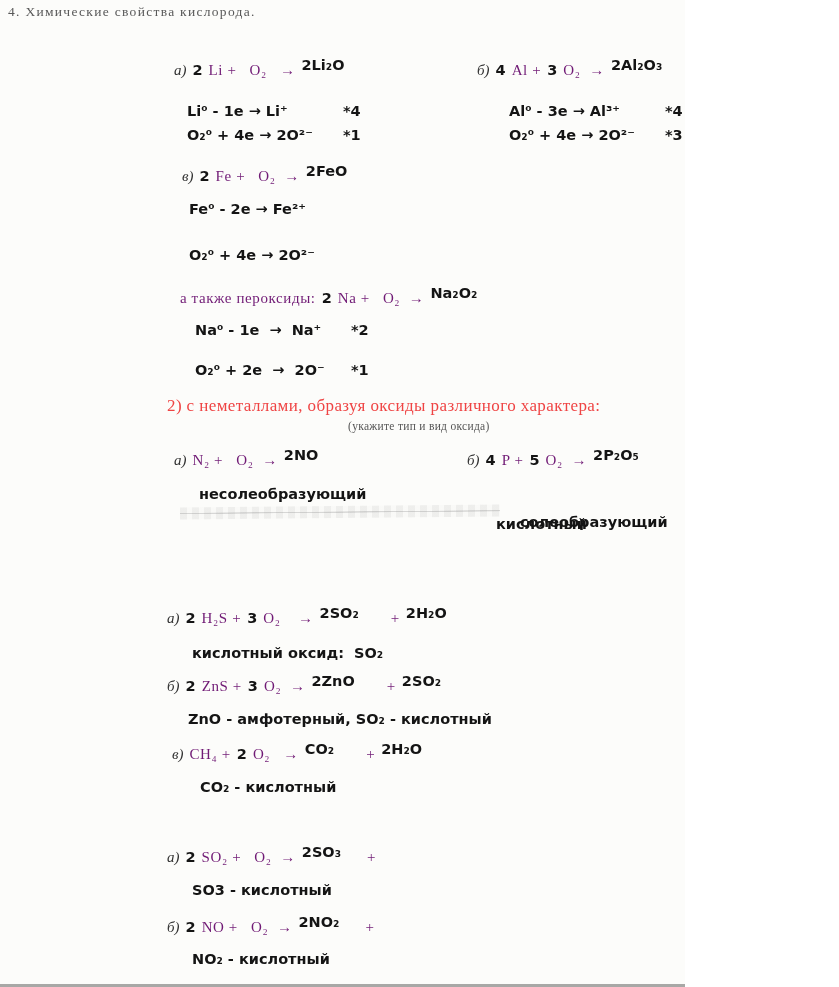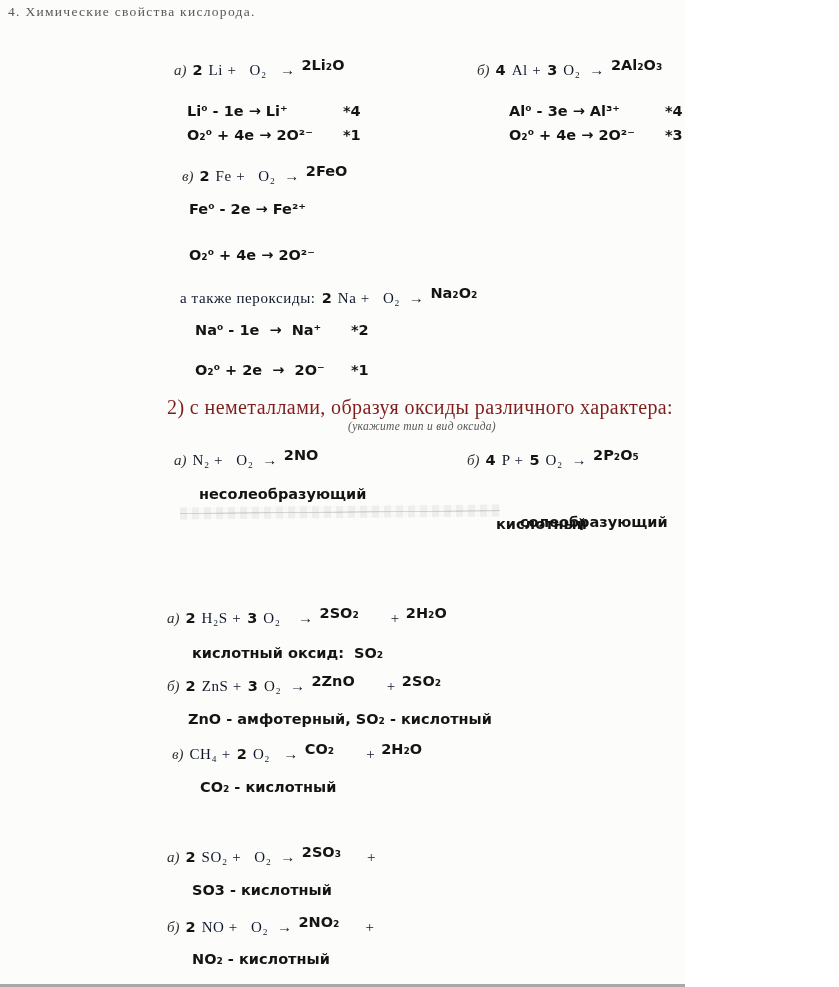--- a/index.html
+++ b/index.html
@@ -15,44 +15,44 @@
   }
   .line {
     position:absolute;
     display:flex;
     align-items:baseline;
     gap:6px;
     white-space:pre;
   }
   .printed {
     font-family:"Liberation Serif","DejaVu Serif",serif;
-    color:#0f172a;
+    color:#701a75;
     letter-spacing:0.6px;
     white-space:pre;
   }
   .lbl {
     font-family:"Liberation Serif","DejaVu Serif",serif;
     font-style:italic;
     color:#333;
     white-space:pre;
   }
   .hand {
     font-family:"DejaVu Sans",sans-serif;
     font-weight:700;
     color:#141414;
     font-size:14.5px;
     white-space:pre;
   }
   .raise { position:relative; top:-5px; }
   .bal-eq { display:inline-block; width:150px; }
   .title-text { font-size:13.5px; letter-spacing:1.3px; color:#585858; }
   .intro-text { font-size:14.5px; letter-spacing:0.25px; color:#3c3c3c; }
-  .heading { font-size:20px; letter-spacing:0.4px; color:#7f1d1d; }
+  .heading { font-size:17px; letter-spacing:0.4px; color:#ef4444; }
   .wrap { white-space:normal; width:648px; line-height:1.55; }
-  .subnote { font-size:11.5px; color:#565656; letter-spacing:0.3px;font-style:italic; }
+  .subnote { font-size:11.5px; color:#565656; letter-spacing:0.3px; }
   .ml26 { margin-left:26px; }
   .ml20 { margin-left:20px; }
   .erased {
     position:absolute;
     left:180px; top:506px;
     width:320px; height:12px;
     transform:rotate(-0.5deg);
     background:
       linear-gradient(to bottom, transparent 44%, rgba(120,120,120,0.35) 48%, rgba(120,120,120,0.35) 54%, transparent 58%),
       repeating-linear-gradient(90deg, rgba(110,110,110,0.12) 0 7px, rgba(110,110,110,0.02) 7px 12px);

